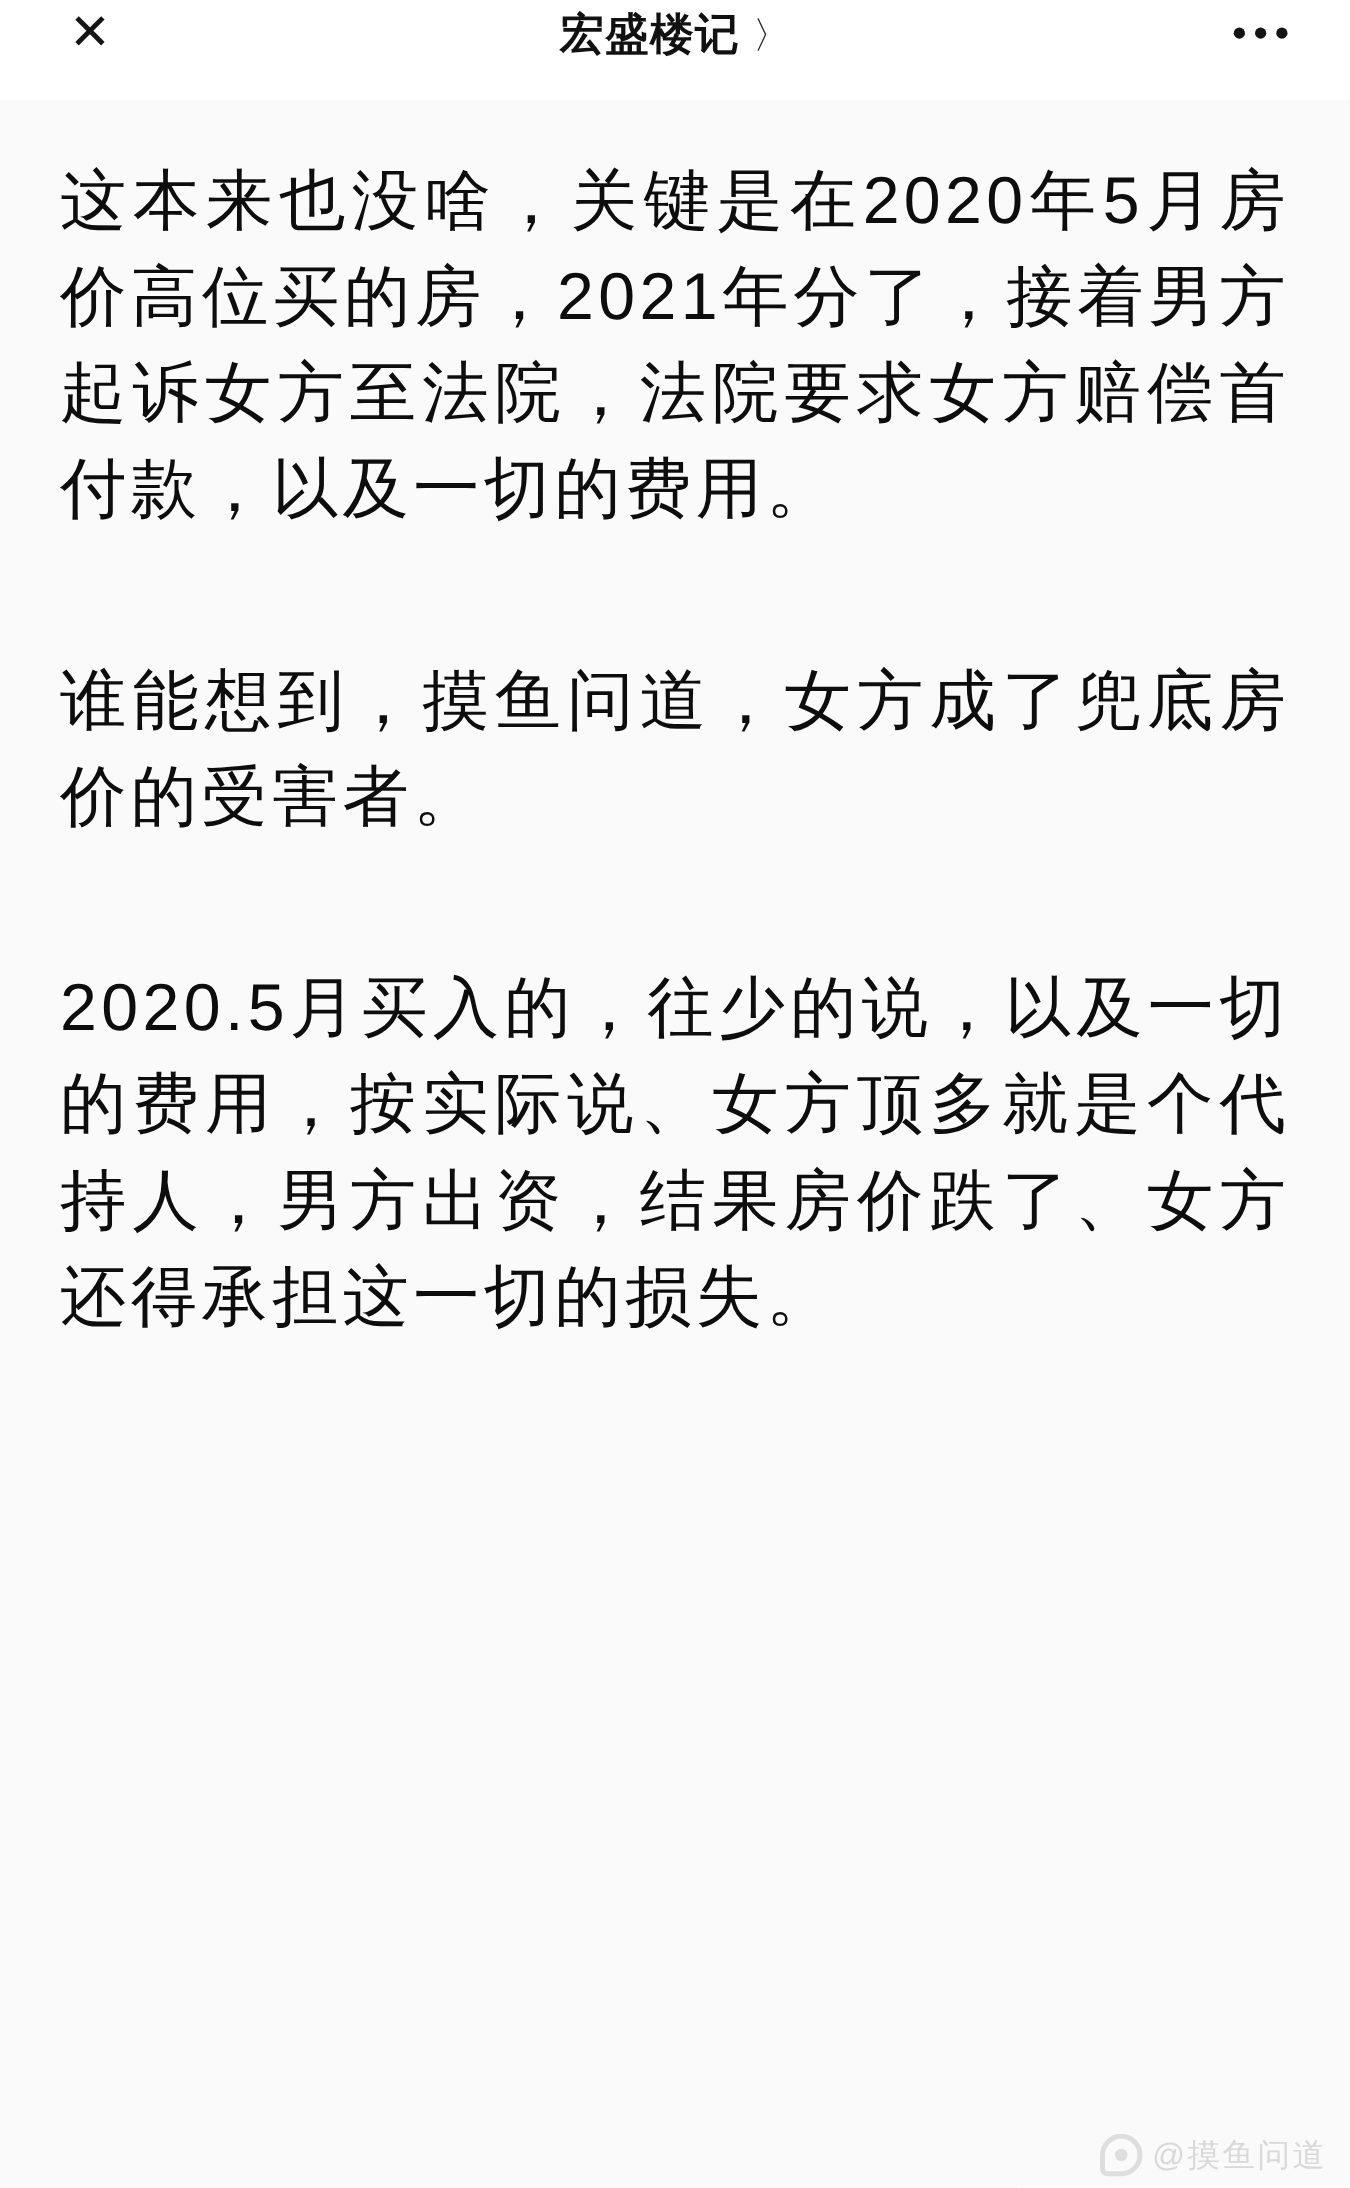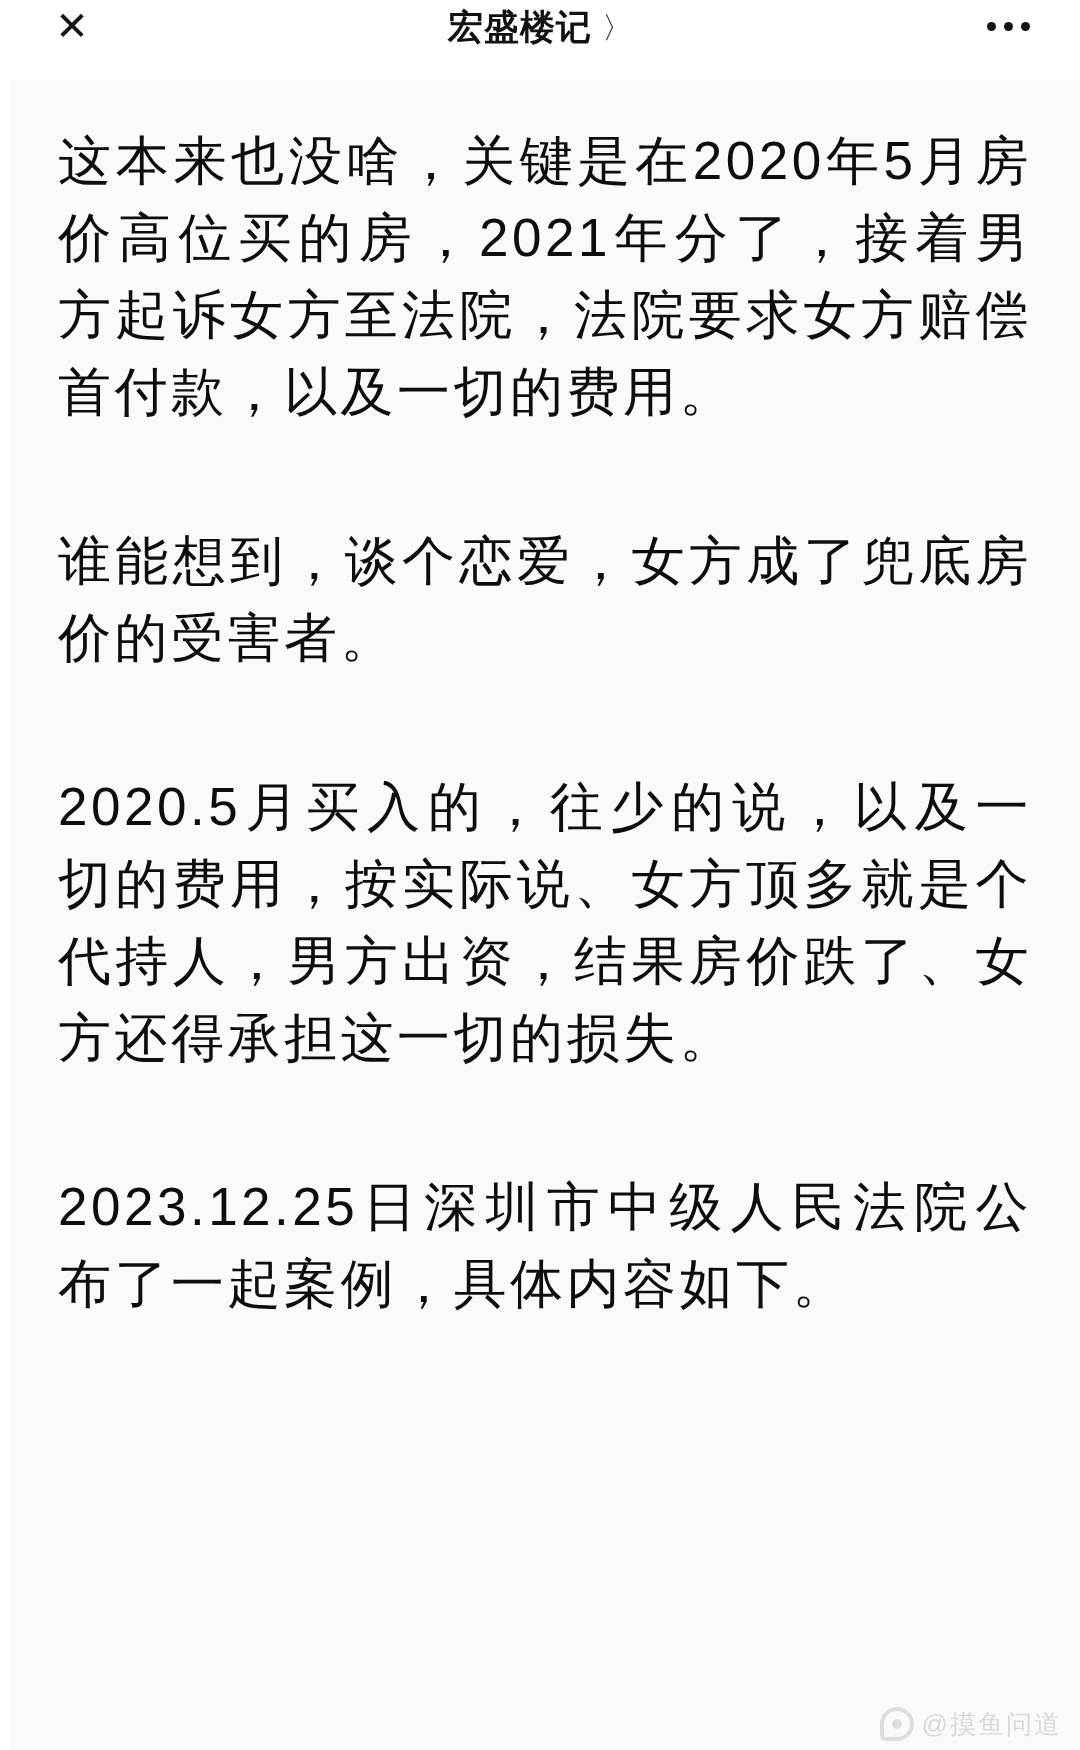--- a/index.html
+++ b/index.html
@@ -82,21 +82,20 @@
     border-radius: 50%;
     background: #141414;
   }
   
   .content {
     position: relative;
     height: 1670px;
     background: #fafafa;
     padding: 42px 48px 0 48px;
     box-sizing: border-box;
-    margin-left: 10px;
   }
   .content p {
     margin: 0 0 92px 0;
     font-size: 53px;
     line-height: 77px;
     letter-spacing: 3.5px;
     color: #0d0d0d;
     text-align: justify;
   }
   
@@ -146,23 +145,22 @@
 
     <div class="nav-more">
       <span class="dot"></span>
       <span class="dot"></span>
       <span class="dot"></span>
     </div>
   </div>
 
   <div class="content">
     <p>这本来也没啥，关键是在2020年5月房价高位买的房，2021年分了，接着男方起诉女方至法院，法院要求女方赔偿首付款，以及一切的费用。</p>
-    <p>谁能想到，谈个恋爱，女方成了兜底房价的受害者。</p>
+    <p>谁能想到，摸鱼问道，女方成了兜底房价的受害者。</p>
     <p>2020.5月买入的，往少的说，以及一切的费用，按实际说、女方顶多就是个代持人，男方出资，结果房价跌了、女方还得承担这一切的损失。</p>
-    <p>2023.12.25日深圳市中级人民法院公布了一起案例，具体内容如下。</p>
 
     <div class="watermark">
       <span class="wm-logo"></span>
       <span>@摸鱼问道</span>
     </div>
   </div>
 
 </div>
 
 </body></html>

